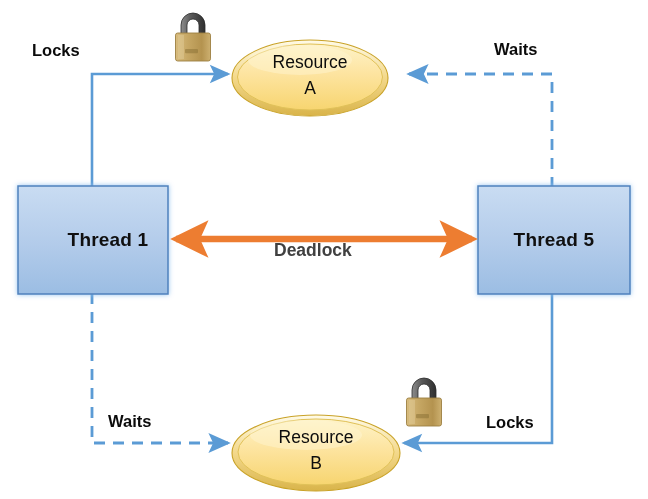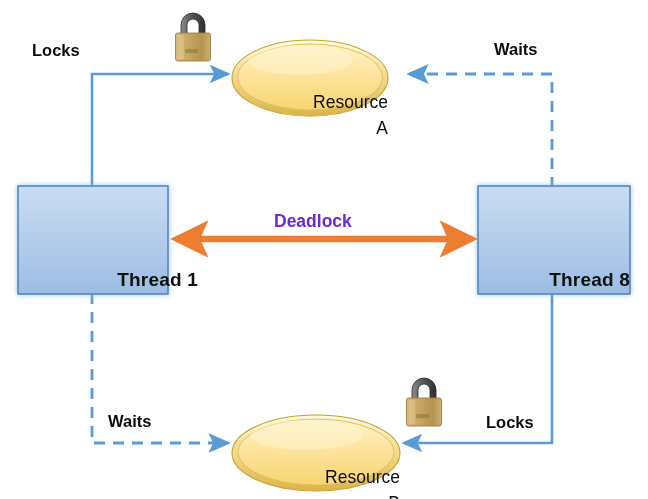--- a/index.html
+++ b/index.html
@@ -19,26 +19,25 @@
   }
   svg.layer {
     position: absolute;
     left: 0;
     top: 0;
     width: 648px;
     height: 499px;
   }
   .node-label {
     position: absolute;
-    text-align: right;
+    text-align: center;
     font-weight: bold;
     color: #101010;
     white-space: pre;
     pointer-events: none;
-    margin-top: 40px;
   }
   .thread-label {
     font-size: 19px;
     letter-spacing: 0.2px;
   }
   .resource-label {
     font-size: 17.5px;
     font-weight: normal;
     line-height: 1.45;
     color: #0d0d0d;
@@ -48,22 +47,23 @@
     font-size: 16.5px;
     font-weight: bold;
     color: #0b0b0b;
     white-space: pre;
     text-align: center;
   }
   .deadlock-label {
     position: absolute;
     font-size: 17.5px;
     font-weight: bold;
-    color: #6d28d9;
+    color: #404040;
     white-space: pre;
+    margin-top: 29px;
   }
 </style>
 </head>
 <body>
 
 <div id="canvas">
 
   <svg class="layer" viewBox="0 0 648 499">
     <defs>
       <linearGradient id="threadGrad" x1="0" y1="0" x2="0" y2="1">
@@ -157,21 +157,21 @@
     <g transform="translate(403,377)">
       <path d="M9,22 L9,13 A12,12 0 0 1 33,13 L33,22 L27,22 L27,13 A6,6 0 0 0 15,13 L15,22 Z" fill="url(#shackleGrad)" stroke="#2b2b2b" stroke-width="0.8"></path>
       <rect x="3.5" y="21" width="35" height="28" rx="2.2" fill="url(#lockBody)" stroke="#9c7f41" stroke-width="0.9"></rect>
       <rect x="6" y="23" width="6" height="24" fill="#e2ce9c" opacity="0.45"></rect>
       <rect x="13" y="37" width="13" height="4.2" rx="1" fill="#8d7236" opacity="0.55"></rect>
     </g>
   </svg>
 
   <div class="node-label thread-label" style="left:18px; top:229px; width:180px;">Thread 1</div>
 
-  <div class="node-label thread-label" style="left:478px; top:229px; width:152px;">Thread 8</div>
+  <div class="node-label thread-label" style="left:478px; top:229px; width:152px;">Thread 5</div>
 
   <div class="node-label resource-label" style="left:232px; top:50px; width:156px;">Resource</div>
   <div class="node-label resource-label" style="left:232px; top:76px; width:156px;">A</div>
 
   <div class="node-label resource-label" style="left:232px; top:425px; width:168px;">Resource</div>
   <div class="node-label resource-label" style="left:232px; top:451px; width:168px;">B</div>
 
   <div class="edge-label" style="left:32px; top:41px;">Locks</div>
 
   <div class="edge-label" style="left:494px; top:40px;">Waits</div>

